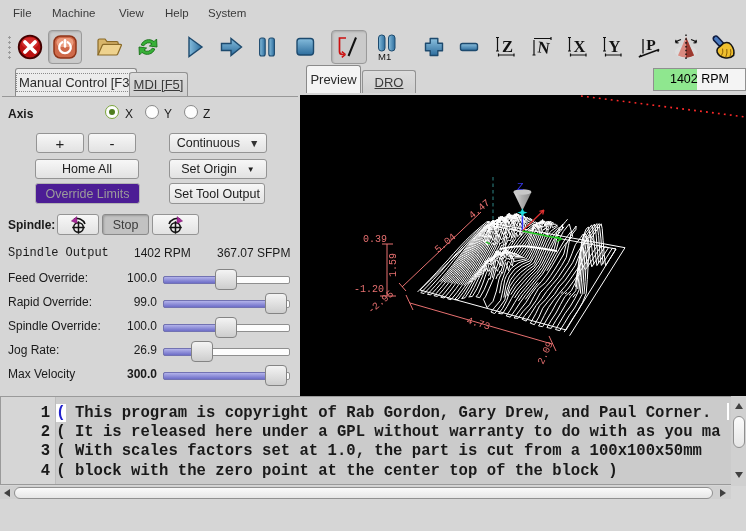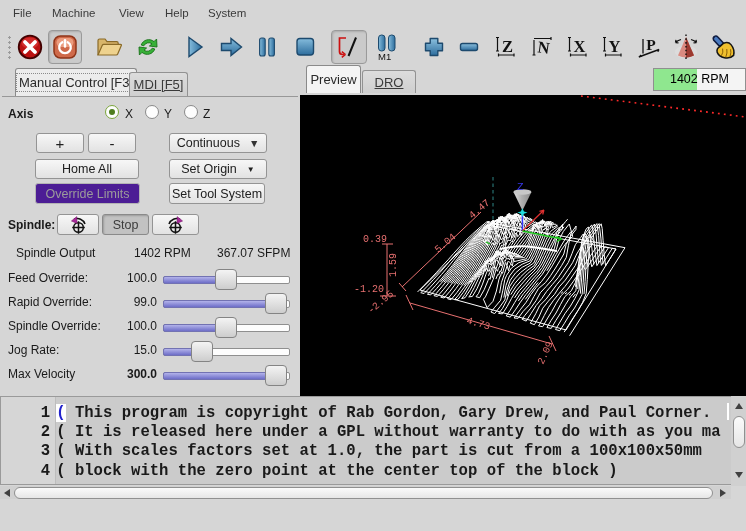--- a/index.html
+++ b/index.html
@@ -253,40 +253,40 @@
   <div class="radio" style="left:145px;top:38px;"></div>
       <div class="lbl" style="left:164px;top:40px;">Y</div>
   <div class="radio" style="left:184px;top:38px;"></div>
       <div class="lbl" style="left:203px;top:40px;">Z</div>
   <div class="btn" style="left:36px;top:66px;width:48px;height:20px;font-size:15px;">+</div>
   <div class="btn" style="left:88px;top:66px;width:48px;height:20px;font-size:15px;">-</div>
   <div class="btn" style="left:169px;top:66px;width:98px;height:20px;">Continuous<span style="margin-left:9px;font-size:10.5px;color:#333;">▼</span></div>
   <div class="btn" style="left:35px;top:92px;width:104px;height:20px;">Home All</div>
   <div class="btn" style="left:169px;top:92px;width:98px;height:20px;">Set Origin<span style="margin-left:10px;font-size:8px;">▼</span></div>
   <div class="btn dis" style="left:35px;top:116px;width:105px;height:21px;">Override Limits</div>
-  <div class="btn" style="left:169px;top:116px;width:96px;height:21px;">Set Tool System</div>
+  <div class="btn" style="left:169px;top:116px;width:96px;height:21px;">Set Tool Output</div>
   <div class="lbl bold" style="left:8px;top:151px;">Spindle:</div>
   <div class="btn" style="left:57px;top:147px;width:42px;height:21px;">
         <svg width="26" height="20" viewBox="0 0 26 20">
 <circle cx="13.5" cy="12.5" r="4.8" fill="none" stroke="#111" stroke-width="1.5"></circle>
 <path d="M13.5 6.2 L13.5 18.8 M7.2 12.5 L19.8 12.5" stroke="#111" stroke-width="1.5"></path>
 <path d="M20 9 A8 8 0 0 0 9 4.4" fill="none" stroke="#111" stroke-width="1.5"></path>
 <path d="M11.8 1.6 L6.4 6 L12 8.4 Z" fill="#a8289a" stroke="#6a1060" stroke-width="0.5"></path>
 </svg>
       </div>
   <div class="btn down" style="left:102px;top:147px;width:47px;height:21px;color:#3c3c3c;">Stop</div>
   <div class="btn" style="left:152px;top:147px;width:47px;height:21px;">
         <svg width="26" height="20" viewBox="0 0 26 20">
 <circle cx="12.5" cy="12.5" r="4.8" fill="none" stroke="#111" stroke-width="1.5"></circle>
 <path d="M12.5 6.2 L12.5 18.8 M6.2 12.5 L18.8 12.5" stroke="#111" stroke-width="1.5"></path>
 <path d="M6 9 A8 8 0 0 1 17 4.4" fill="none" stroke="#111" stroke-width="1.5"></path>
 <path d="M14.2 1.6 L19.6 6 L14 8.4 Z" fill="#a8289a" stroke="#6a1060" stroke-width="0.5"></path>
 </svg>
       </div>
-  <div class="lbl" style="left:16px;top:179px;">Spindle Output</div>
+  <div class="lbl" style="left:8px;top:179px;font-family:Liberation Mono, monospace;">Spindle Output</div>
 <div class="lbl" style="left:134px;top:179px;">1402 RPM</div>
 <div class="lbl" style="left:217px;top:179px;">367.07 SFPM</div>
 <div class="lbl" style="left:8px;top:204px;">Feed Override:</div>
 <div class="lbl" style="left:95px;top:204px;width:62px;text-align:right;">100.0</div>
 <div class="slider" style="left:163px;top:202px;width:127px;">
         <div class="strack" style="width:127px;"></div>
         <div class="sfill" style="width:63px;"></div>
         <div class="shandle" style="left:52px;"></div>
       </div>
 <div class="lbl" style="left:8px;top:228px;">Rapid Override:</div>
@@ -297,21 +297,21 @@
         <div class="shandle" style="left:102px;"></div>
       </div>
 <div class="lbl" style="left:8px;top:252px;">Spindle Override:</div>
 <div class="lbl" style="left:95px;top:252px;width:62px;text-align:right;">100.0</div>
 <div class="slider" style="left:163px;top:250px;width:127px;">
         <div class="strack" style="width:127px;"></div>
         <div class="sfill" style="width:63px;"></div>
         <div class="shandle" style="left:52px;"></div>
       </div>
 <div class="lbl" style="left:8px;top:276px;">Jog Rate:</div>
-<div class="lbl" style="left:95px;top:276px;width:62px;text-align:right;">15.0</div>
+<div class="lbl" style="left:95px;top:276px;width:62px;text-align:right;">26.9</div>
 <div class="slider" style="left:163px;top:274px;width:127px;">
         <div class="strack" style="width:127px;"></div>
         <div class="sfill" style="width:39px;"></div>
         <div class="shandle" style="left:28px;"></div>
       </div>
 <div class="lbl" style="left:8px;top:300px;">Max Velocity</div>
 <div class="lbl" style="left:95px;top:300px;width:62px;text-align:right;font-weight:bold;">300.0</div>
 <div class="slider" style="left:163px;top:298px;width:127px;">
         <div class="strack" style="width:127px;"></div>
         <div class="sfill" style="width:113px;"></div>

